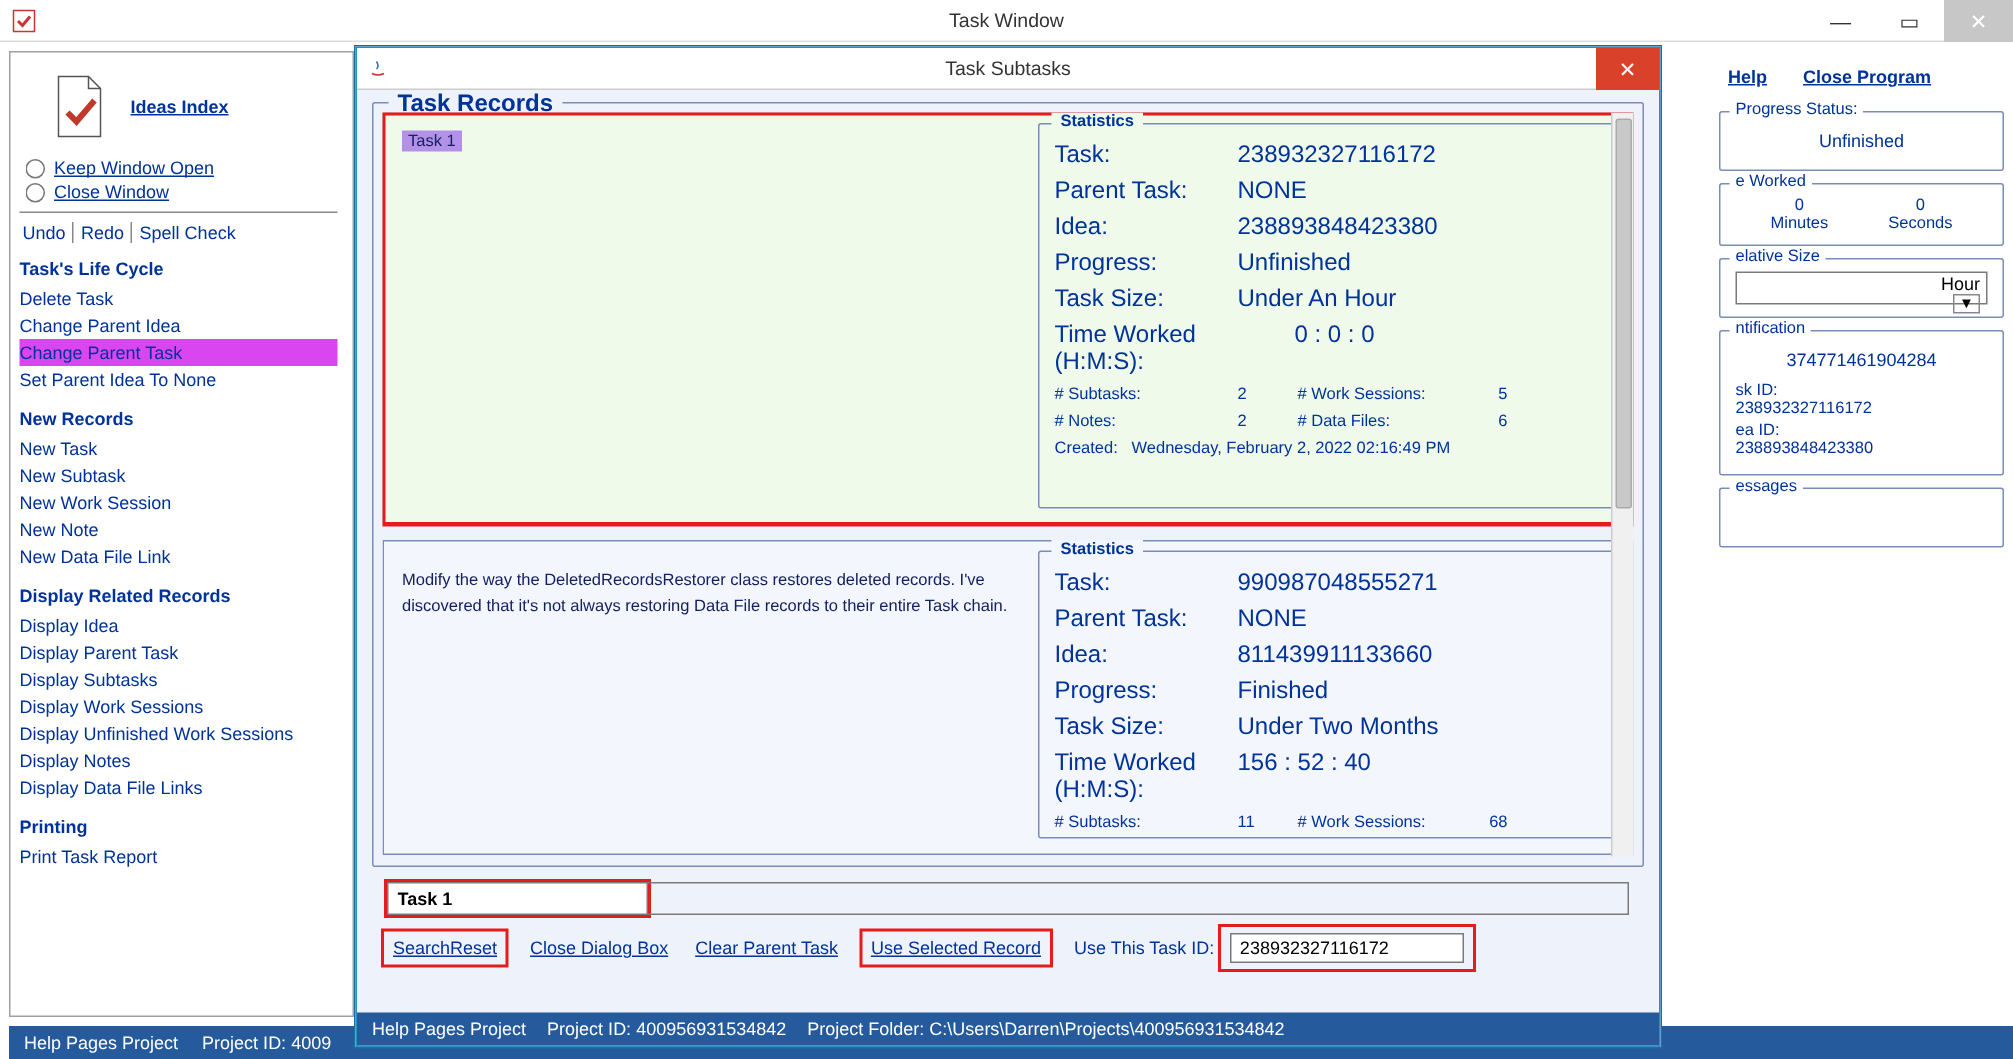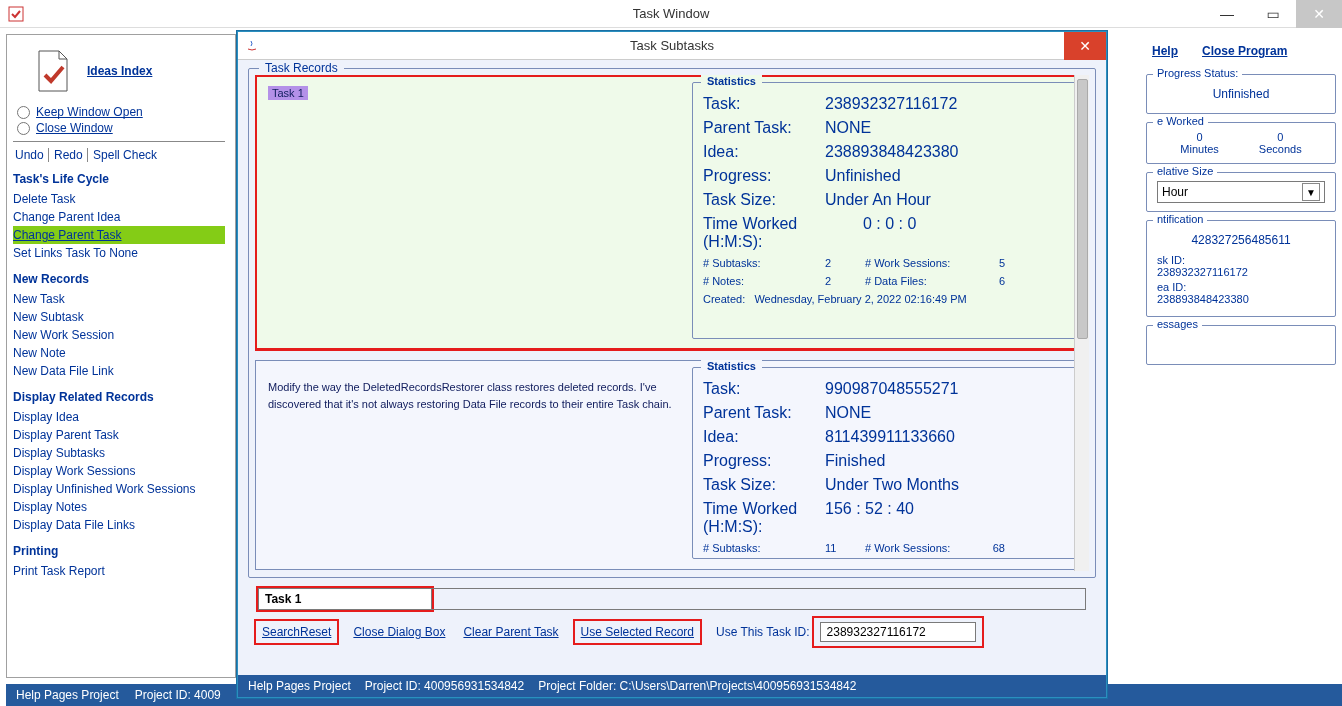--- a/index.html
+++ b/index.html
@@ -19,50 +19,50 @@
 .left-panel .ideas-row { display:flex; align-items:center; margin:8px 0 12px 20px; }
 .left-panel .ideas-row .doc-icon { width:40px; height:44px; display:inline-block; }
 .left-panel .ideas-row .ideas-label { color:#003399; font-weight:bold; margin-left:14px; font-size:12px; text-decoration:underline; }
 .radio-row { display:flex; align-items:center; margin:2px 0 2px 4px; font-size:12px; color:#003399;}
 .radio-row input { margin-right:6px; }
 .radio-row span { text-decoration:underline; text-decoration-skip-ink:none;}
 hr.sep { border:none; border-top:1px solid #888; margin:6px 0; }
 .action-links span { display:inline-block; color:#003399; font-size:12px; padding:0 2px; }
 .section-head { color:#003399; font-weight:bold; font-size:12px; margin:10px 0 4px 0;}
 .link-item { color:#003399; font-size:12px; padding:2px 0; cursor:pointer; }
-.link-item.sel { background:#84cc16;text-decoration:underline; }
+.link-item.sel { background:#d946ef; }
 
 
 .right-panel { flex:1; position:relative; margin:6px 6px 6px 0; }
 
 .right-info { position:absolute; right:0; top:0; width:190px; padding:0; }
 .right-info .top-links { display:flex; gap:24px; color:#003399; font-weight:bold; padding:10px 6px 12px 6px; font-size:12px;}
 .right-info .top-links span{text-decoration:underline;}
 .group-frag { border:1px solid #7a8db8; border-radius:2px; padding:8px 10px; margin:4px 0 8px 0; position:relative;}
 .group-frag .legend { position:absolute; top:-8px; left:6px; background:#fff; color:#003399; font-size:11px; padding:0 4px;}
 .group-frag .row { display:flex; justify-content:space-between; color:#003399; font-size:11px; margin:3px 0;flex-direction:column;}
 .group-frag .big-val { text-align:center; color:#003399; font-size:12px; padding:4px 0;}
 .stacked-labels { display:flex; gap:40px; justify-content:center; }
 .stacked-labels div{ text-align:center; color:#003399; font-size:11px;}
-.select-box { width:100%; height:22px; border:1px solid #7a7a7a; display:flex; align-items:center; justify-content:space-between; padding:0 4px; font-size:12px;}
+.select-box { width:100%; height:22px; border:1px solid #7a7a7a; display:flex; align-items:flex-end; justify-content:space-between; padding:0 4px; font-size:12px;flex-direction:column;}
 .select-box .caret { border:1px solid #888; width:18px;height:18px; display:flex;align-items:center;justify-content:center;font-size:10px;}
 
 
 .statusbar { position:absolute; left:6px; right:0; bottom:0; height:22px; background:#255a9c; color:#fff; display:flex; align-items:center; font-size:12px; padding:0 10px; gap:16px;}
 
 
 .dialog { position:absolute; left:237px; top:31px; width:870px; height:667px; border:1px solid #2b8fbf; background:#eef2fb; box-shadow:0 0 0 1px #1a6fa3; display:flex; flex-direction:column; z-index:10;}
 .dialog-titlebar { height:28px; background:#fff; display:flex; align-items:center; position:relative; border-bottom:1px solid #ccc;}
 .dialog-titlebar .java-icon{width:16px;height:16px;margin-left:6px;display:inline-flex;align-items:center;justify-content:center;}
 .dialog-titlebar .title{position:absolute;left:50%;transform:translateX(-50%);font-size:13px;color:#333;}
 .dialog-titlebar .close{position:absolute;right:0;top:0;width:42px;height:28px;background:#d9412b;color:#fff;display:flex;align-items:center;justify-content:center;font-size:14px;}
 
 .dialog-body{flex:1; position:relative; padding:8px 10px 0 10px; overflow:hidden;}
 .task-records-group{position:relative; border:1px solid #7a8db8; border-radius:2px; height:510px; padding:6px;}
-.task-records-group .legend{position:absolute;top:-8px;left:10px;background:#eef2fb;color:#003399;font-size:12px;padding:0 6px;font-weight:normal;}
+.task-records-group .legend{position:absolute;top:-8px;left:10px;background:#eef2fb;color:#003399;font-size:16px;padding:0 6px;font-weight:bold;}
 
 .scroll-pane{height:100%;display:flex;flex-direction:column;gap:10px;overflow:hidden;position:relative;}
 .scrollbar{position:absolute;right:-1px;top:0;bottom:0;width:16px;background:#f0f0f0;border-left:1px solid #ccc;}
 .scrollbar .thumb{position:absolute;left:2px;right:2px;top:4px;height:260px;background:#c8c8c8;border:1px solid #aaa;border-radius:2px;}
 
 .rec-card{border:1px solid #7a8db8; background:#f4f6fd; padding:6px 8px 10px 8px; display:flex; gap:8px; position:relative;}
 .rec-card.selected{outline:3px solid #e51c1c; outline-offset:-2px; background:#effaea;}
 .rec-left{width:420px; padding:4px;}
 .task-name-chip{display:inline-block;background:#b491e8;color:#142060;font-size:11px;padding:1px 4px;}
 .rec-left .desc{color:#142060;font-size:11px;line-height:1.5;margin-top:8px;}
@@ -137,21 +137,21 @@
     <div class="action-links">
       <span style="border-right:1px solid #888;padding-right:4px;">Undo</span>
       <span style="border-right:1px solid #888;padding-right:4px;">Redo</span>
       <span>Spell Check</span>
     </div>
 
     <div class="section-head">Task's Life Cycle</div>
     <div class="link-item">Delete Task</div>
     <div class="link-item">Change Parent Idea</div>
     <div class="link-item sel">Change Parent Task</div>
-    <div class="link-item">Set Links Task To None</div>
+    <div class="link-item">Set Parent Idea To None</div>
 
     <div class="section-head">New Records</div>
     <div class="link-item">New Task</div>
     <div class="link-item">New Subtask</div>
     <div class="link-item">New Work Session</div>
     <div class="link-item">New Note</div>
     <div class="link-item">New Data File Link</div>
 
     <div class="section-head">Display Related Records</div>
     <div class="link-item">Display Idea</div>
@@ -191,21 +191,21 @@
       </div>
       <div class="group-frag">
         <span class="legend">elative Size</span>
         <div class="select-box">
           <span>Hour</span>
           <span class="caret">▼</span>
         </div>
       </div>
       <div class="group-frag">
         <span class="legend">ntification</span>
-        <div class="big-val">428327256485611</div>
+        <div class="big-val">374771461904284</div>
         <div class="row">
             <span>sk ID:</span>
             <span>238932327116172</span>
           </div>
         <div class="row">
             <span>ea ID:</span>
             <span>238893848423380</span>
           </div>
       </div>
       <div class="group-frag" style="height:40px;">

